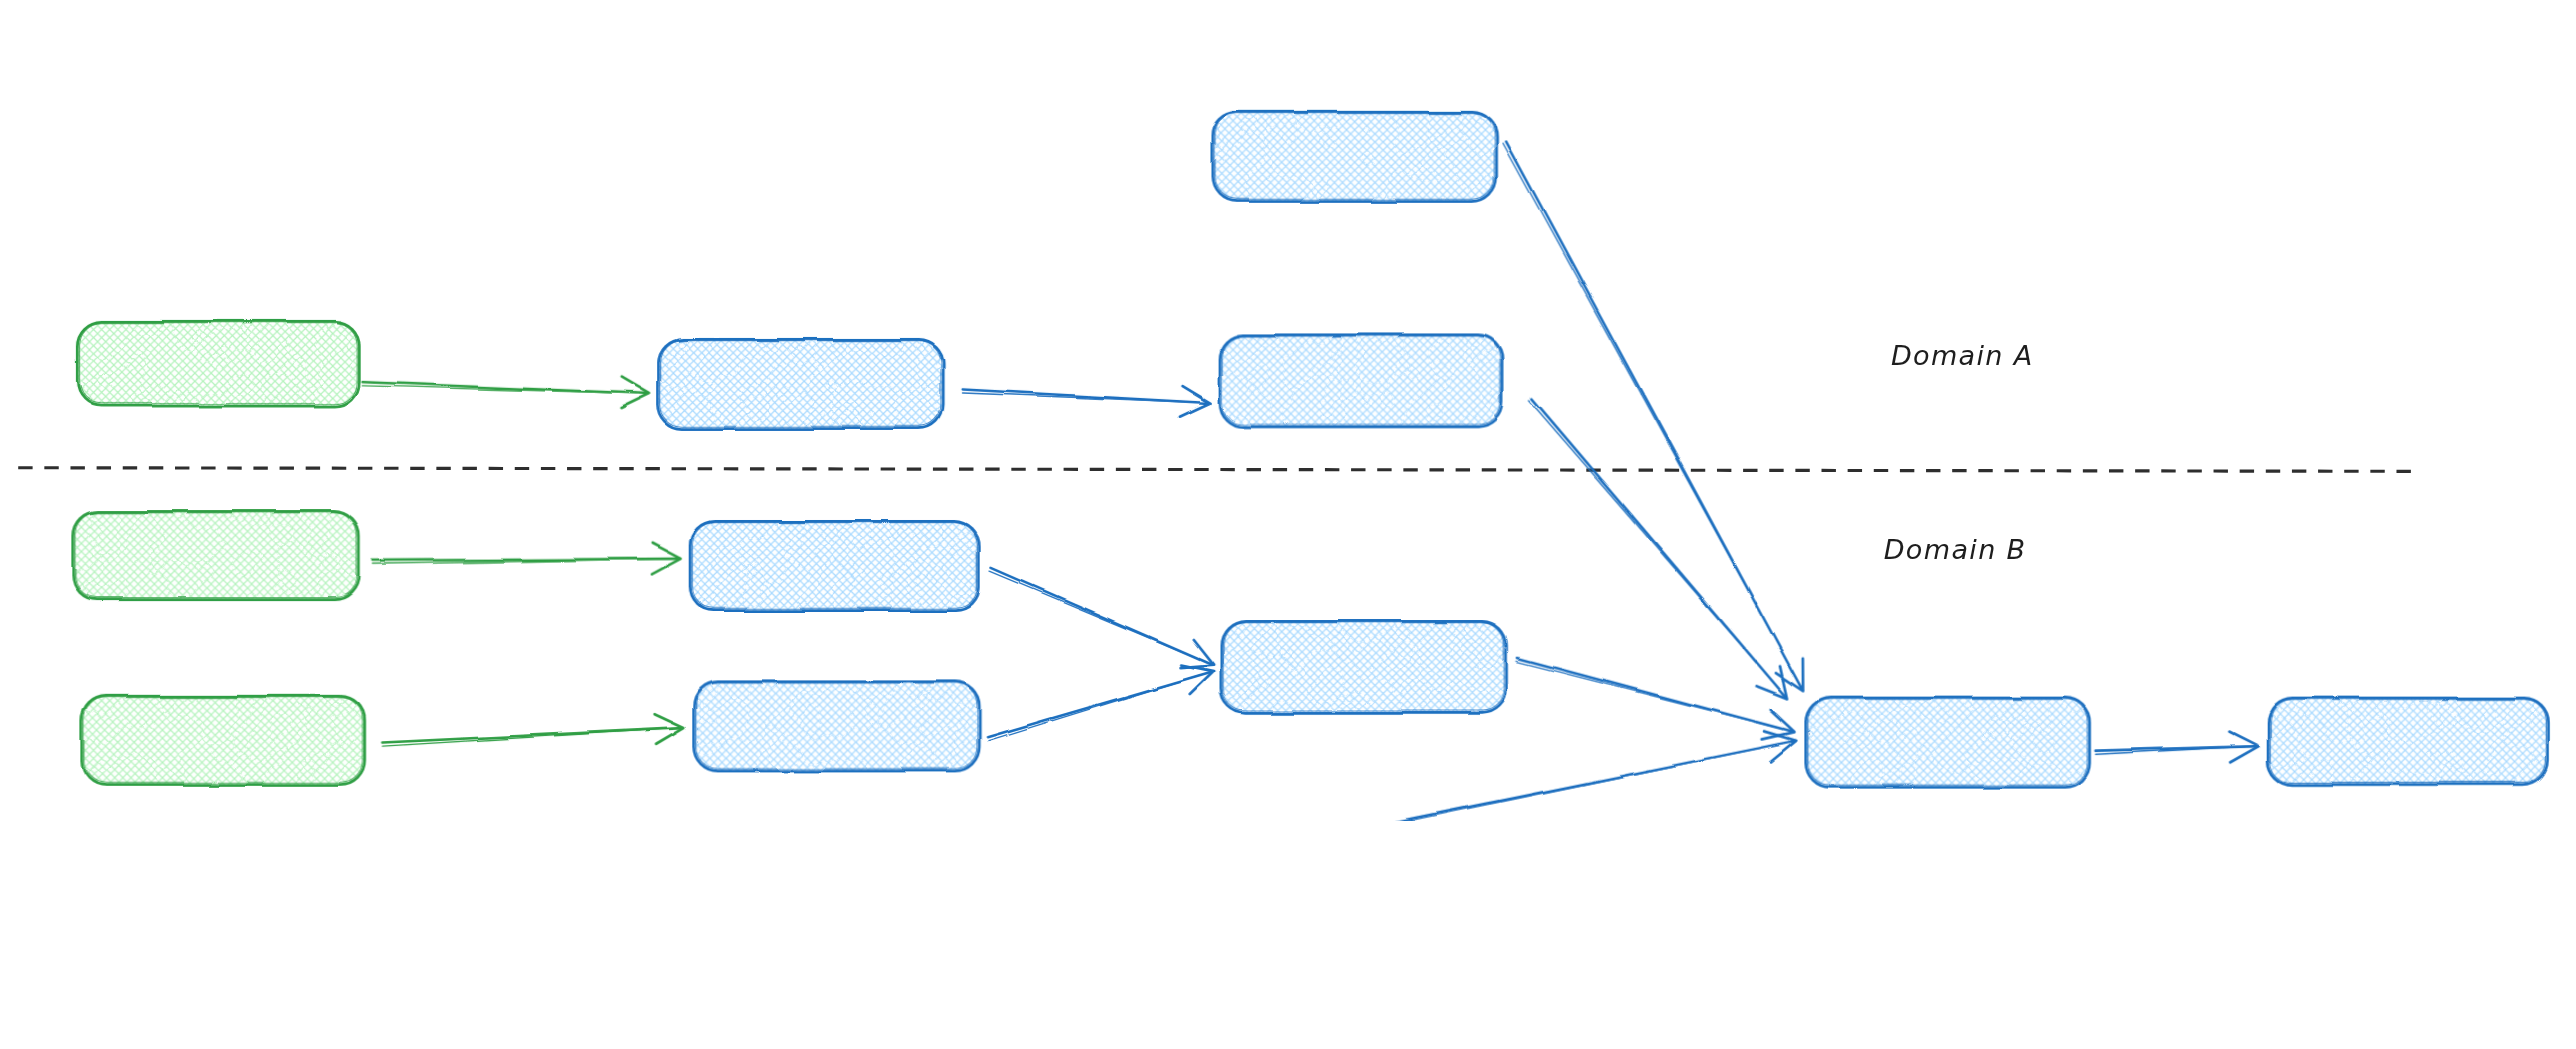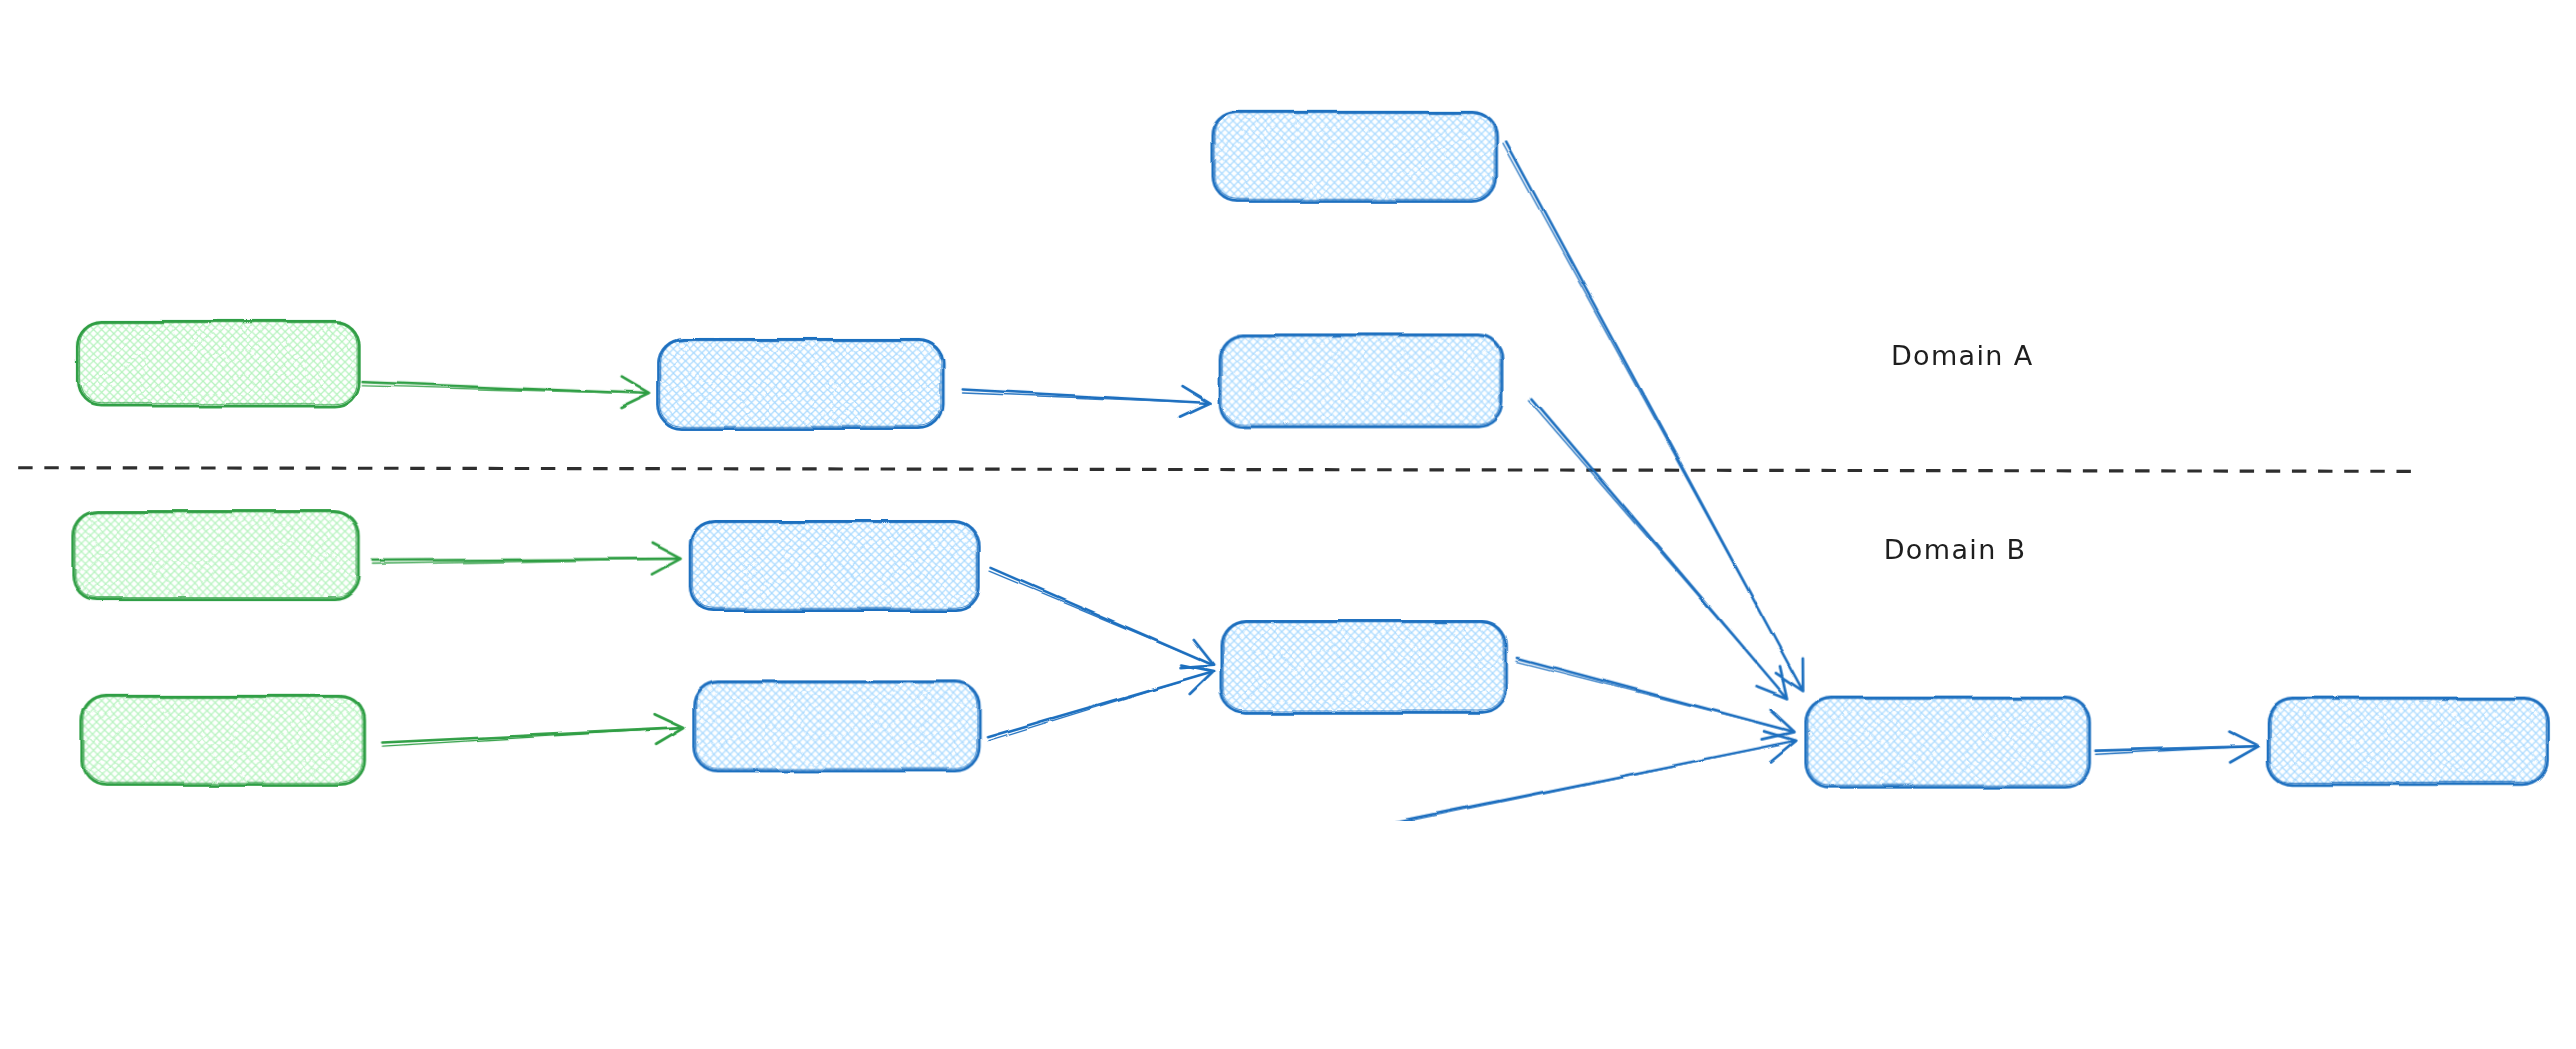--- a/index.html
+++ b/index.html
@@ -7,20 +7,21 @@
     padding: 0;
     background: #ffffff;
     font-family: "DejaVu Sans", "Liberation Sans", sans-serif;
   }
   .stage {
     position: relative;
     width: 2576px;
     height: 821px;
     background: #ffffff;
     overflow: hidden;
+    font-style: italic;
   }
   svg#diagram {
     display: block;
     width: 2576px;
     height: 1049px;
   }
   .domain-label {
     font-family: "DejaVu Sans", "Liberation Sans", sans-serif;
     font-weight: 500;
     letter-spacing: 1.5px;

